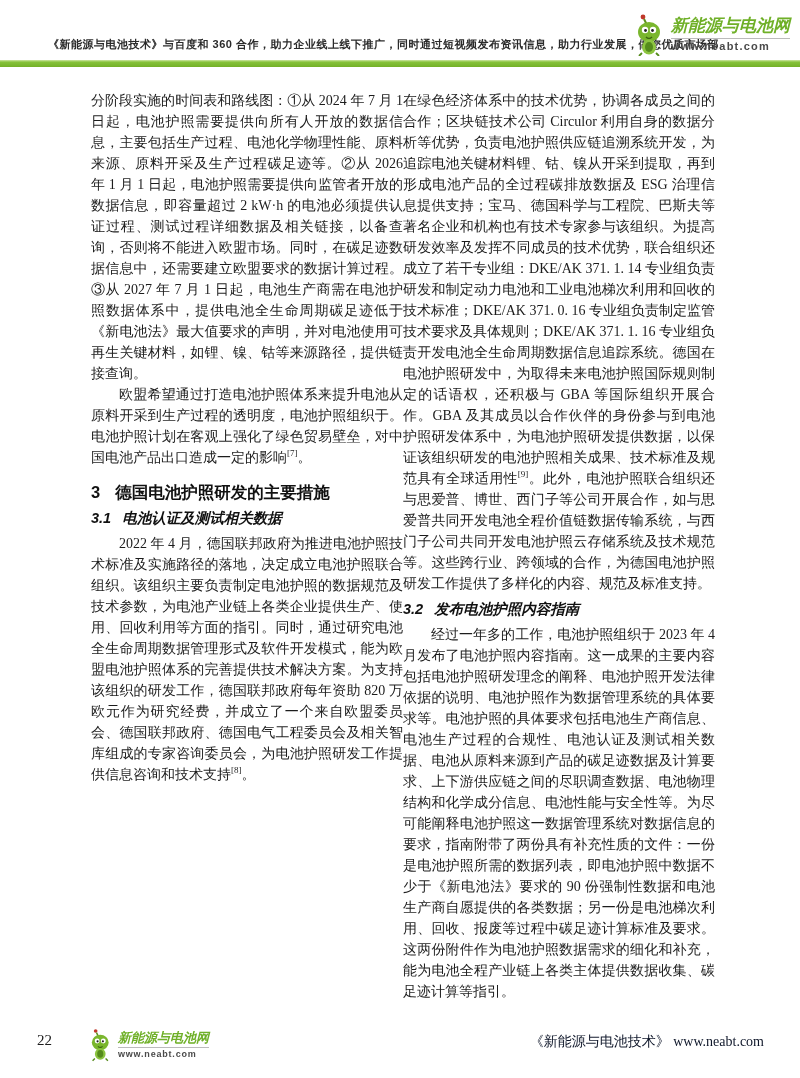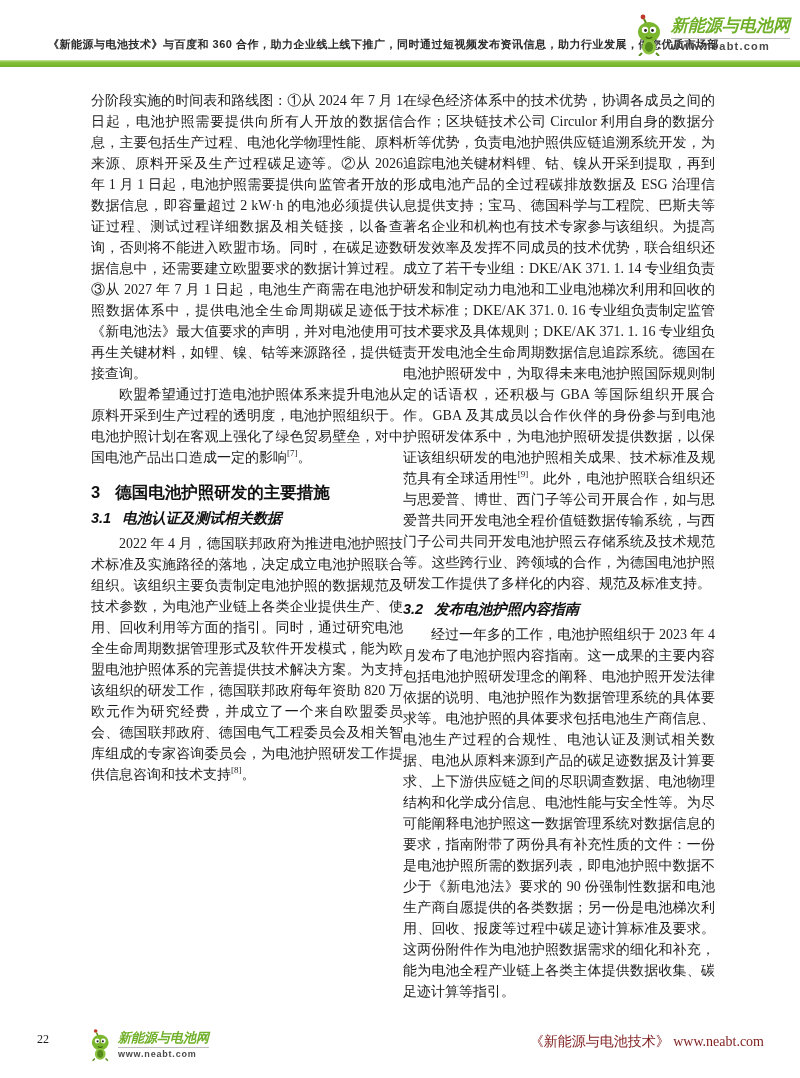--- a/index.html
+++ b/index.html
@@ -56,28 +56,28 @@
   .h-major .h-num { margin-right:15px; }
   .h-minor {
     font-family:"Liberation Sans", sans-serif; font-weight:bold;
     font-size:14.5px; color:#111; margin:5px 0 4px 0; line-height:21px;font-style:italic;
   }
   .h-minor .h-num { margin-right:11px; }
 
   
   .footer-pagenum {
     position:absolute; left:37px; top:1032px;
-    font-size:12px; color:#1c1c1c;
+    font-size:15px; color:#1c1c1c;
   }
   .brand-lockup.bottom { left:88px; top:1026px; }
   .brand-lockup.bottom .brand-name { font-size:13px; line-height:15px; }
   .brand-lockup.bottom .brand-url { font-size:9px; letter-spacing:0.8px; }
   .footer-journal {
     position:absolute; right:36px; top:1033px;
-    font-size:14px; color:#7f1d1d; white-space:nowrap;
+    font-size:14px; color:#0f172a; white-space:nowrap;
   }
 
   .mascot { display:block; }
 </style>
 </head>
 <body>
 
 <div class="header-promo">《新能源与电池技术》与百度和 360 合作，助力企业线上线下推广，同时通过短视频发布资讯信息，助力行业发展，做您优质市场部</div>
 
 <div class="brand-lockup top">

